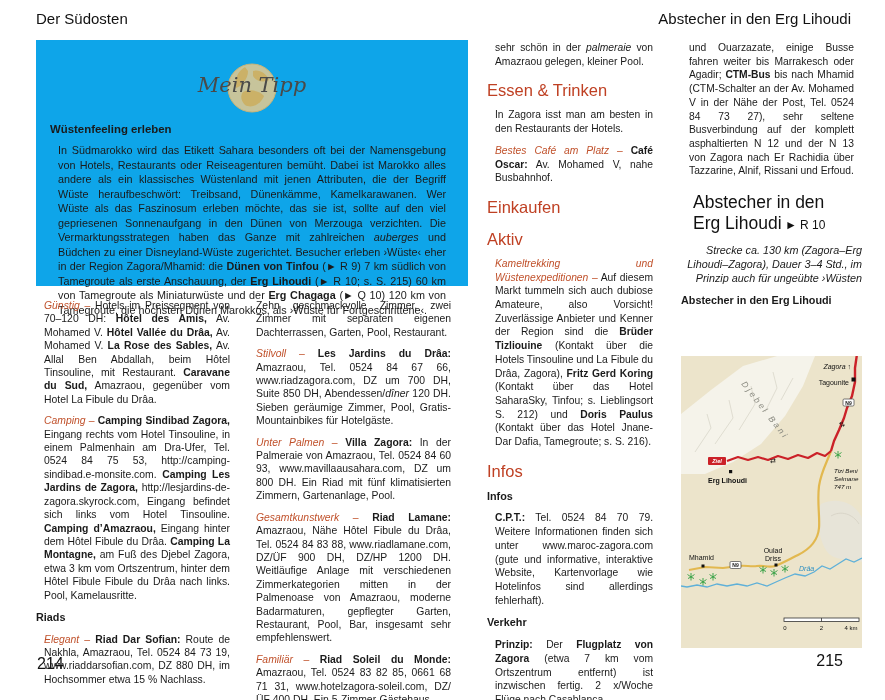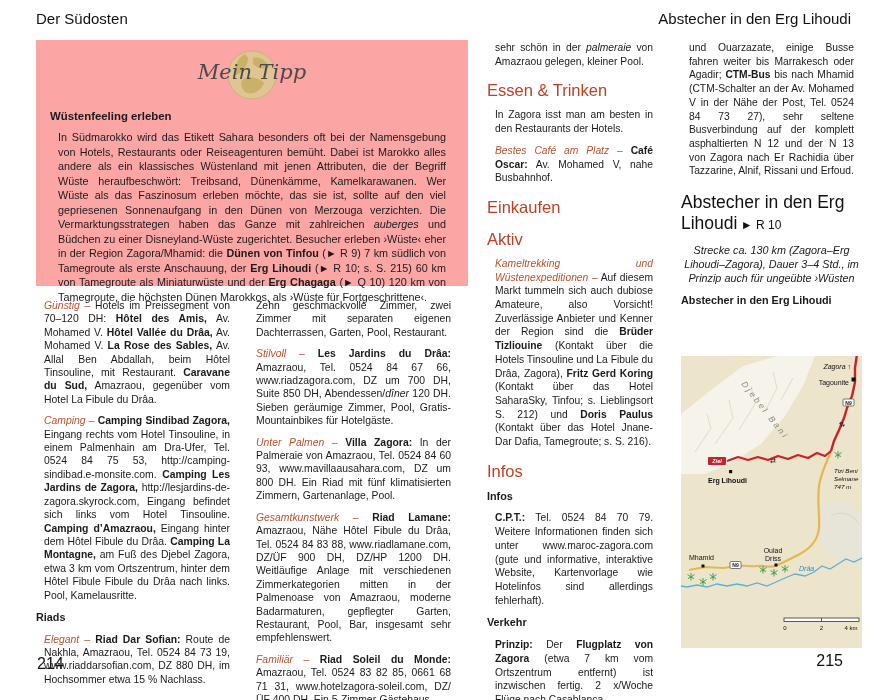--- a/index.html
+++ b/index.html
@@ -13,27 +13,27 @@
   .page-number{font-size:16px;color:#111}
 
   
   .para{margin:8px;text-align:justify;font-size:10.4px;line-height:13.4px}
   .col-right .para{font-size:10.3px;line-height:13.7px}
   .seg-b{font-weight:bold}
   .seg-i{font-style:italic}
   .seg-ri{font-style:italic;color:#c0512b}
   .red-h{color:#bf4023;font-weight:normal;font-size:16.5px;margin:13px 0 6px;line-height:19px}
   .sub-h{font-size:10.8px;font-weight:bold;margin:9px 0 0;line-height:13.7px}
-  .big-h{font-size:17.5px;font-weight:normal;margin:14px 0 7px;line-height:21px;color:#111}
+  .big-h{font-size:17.5px;font-weight:normal;margin:14px 12px 7px;line-height:21px;color:#111}
   .big-h .marker{font-size:12px}
-  .lead{margin:0 0 6px;font-style:italic;font-size:10.8px;line-height:14px;text-align:center}
+  .lead{margin:0 0 6px;font-style:italic;font-size:10.8px;line-height:14px;text-align:right}
   .map-cap{margin:9px 0 0;font-weight:bold;font-size:10.8px}
 
   
-  .tipbox{background:#fca5a5;box-sizing:border-box;padding:0 14px}
+  .tipbox{background:#0ea5e9;box-sizing:border-box;padding:13px 14px}
   .tip-badge{position:relative;height:66px}
   .tip-globe{position:absolute;left:50%;top:6px;margin-left:-29px}
   .tip-badge-text{
     position:absolute;left:0;top:20px;width:100%;text-align:center;
     font-family:"DejaVu Serif",serif;font-style:italic;font-size:21px;color:#4a4a48;
   }
   .tip-title{font-weight:bold;font-size:11.4px;margin:4px 0 3px}
   .tip-body .para{font-size:10.8px;line-height:14.5px}
 
   

